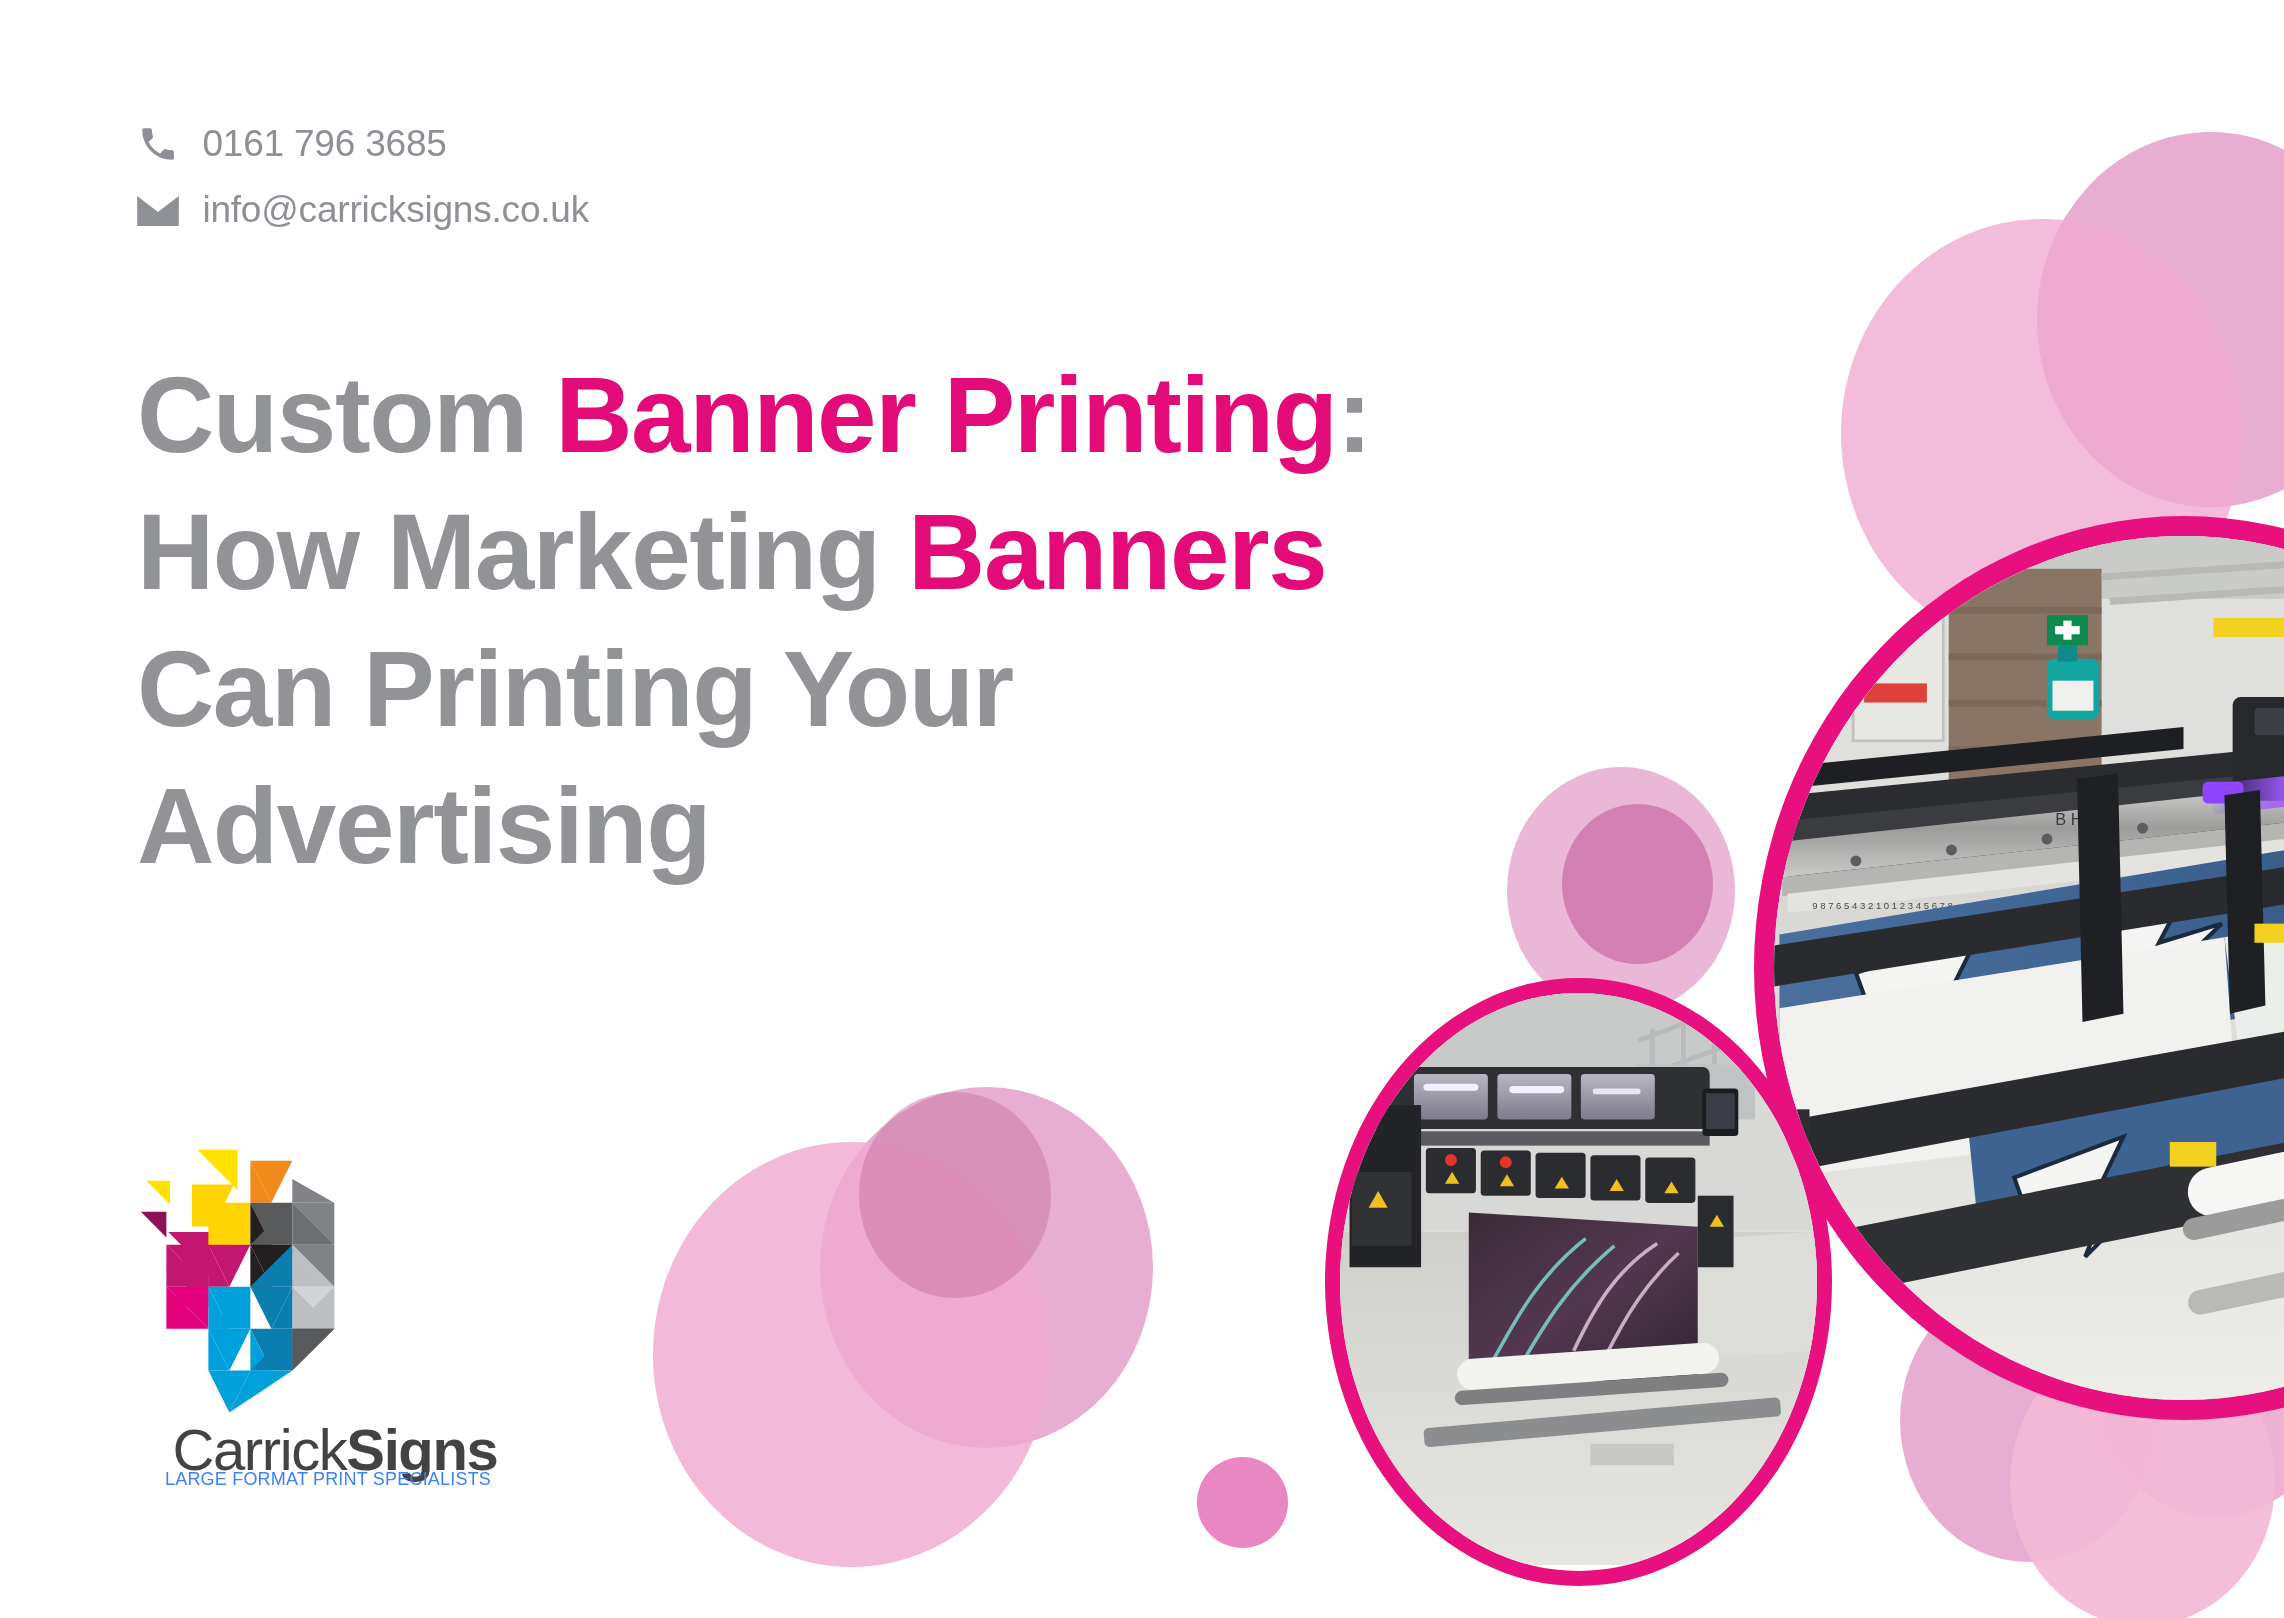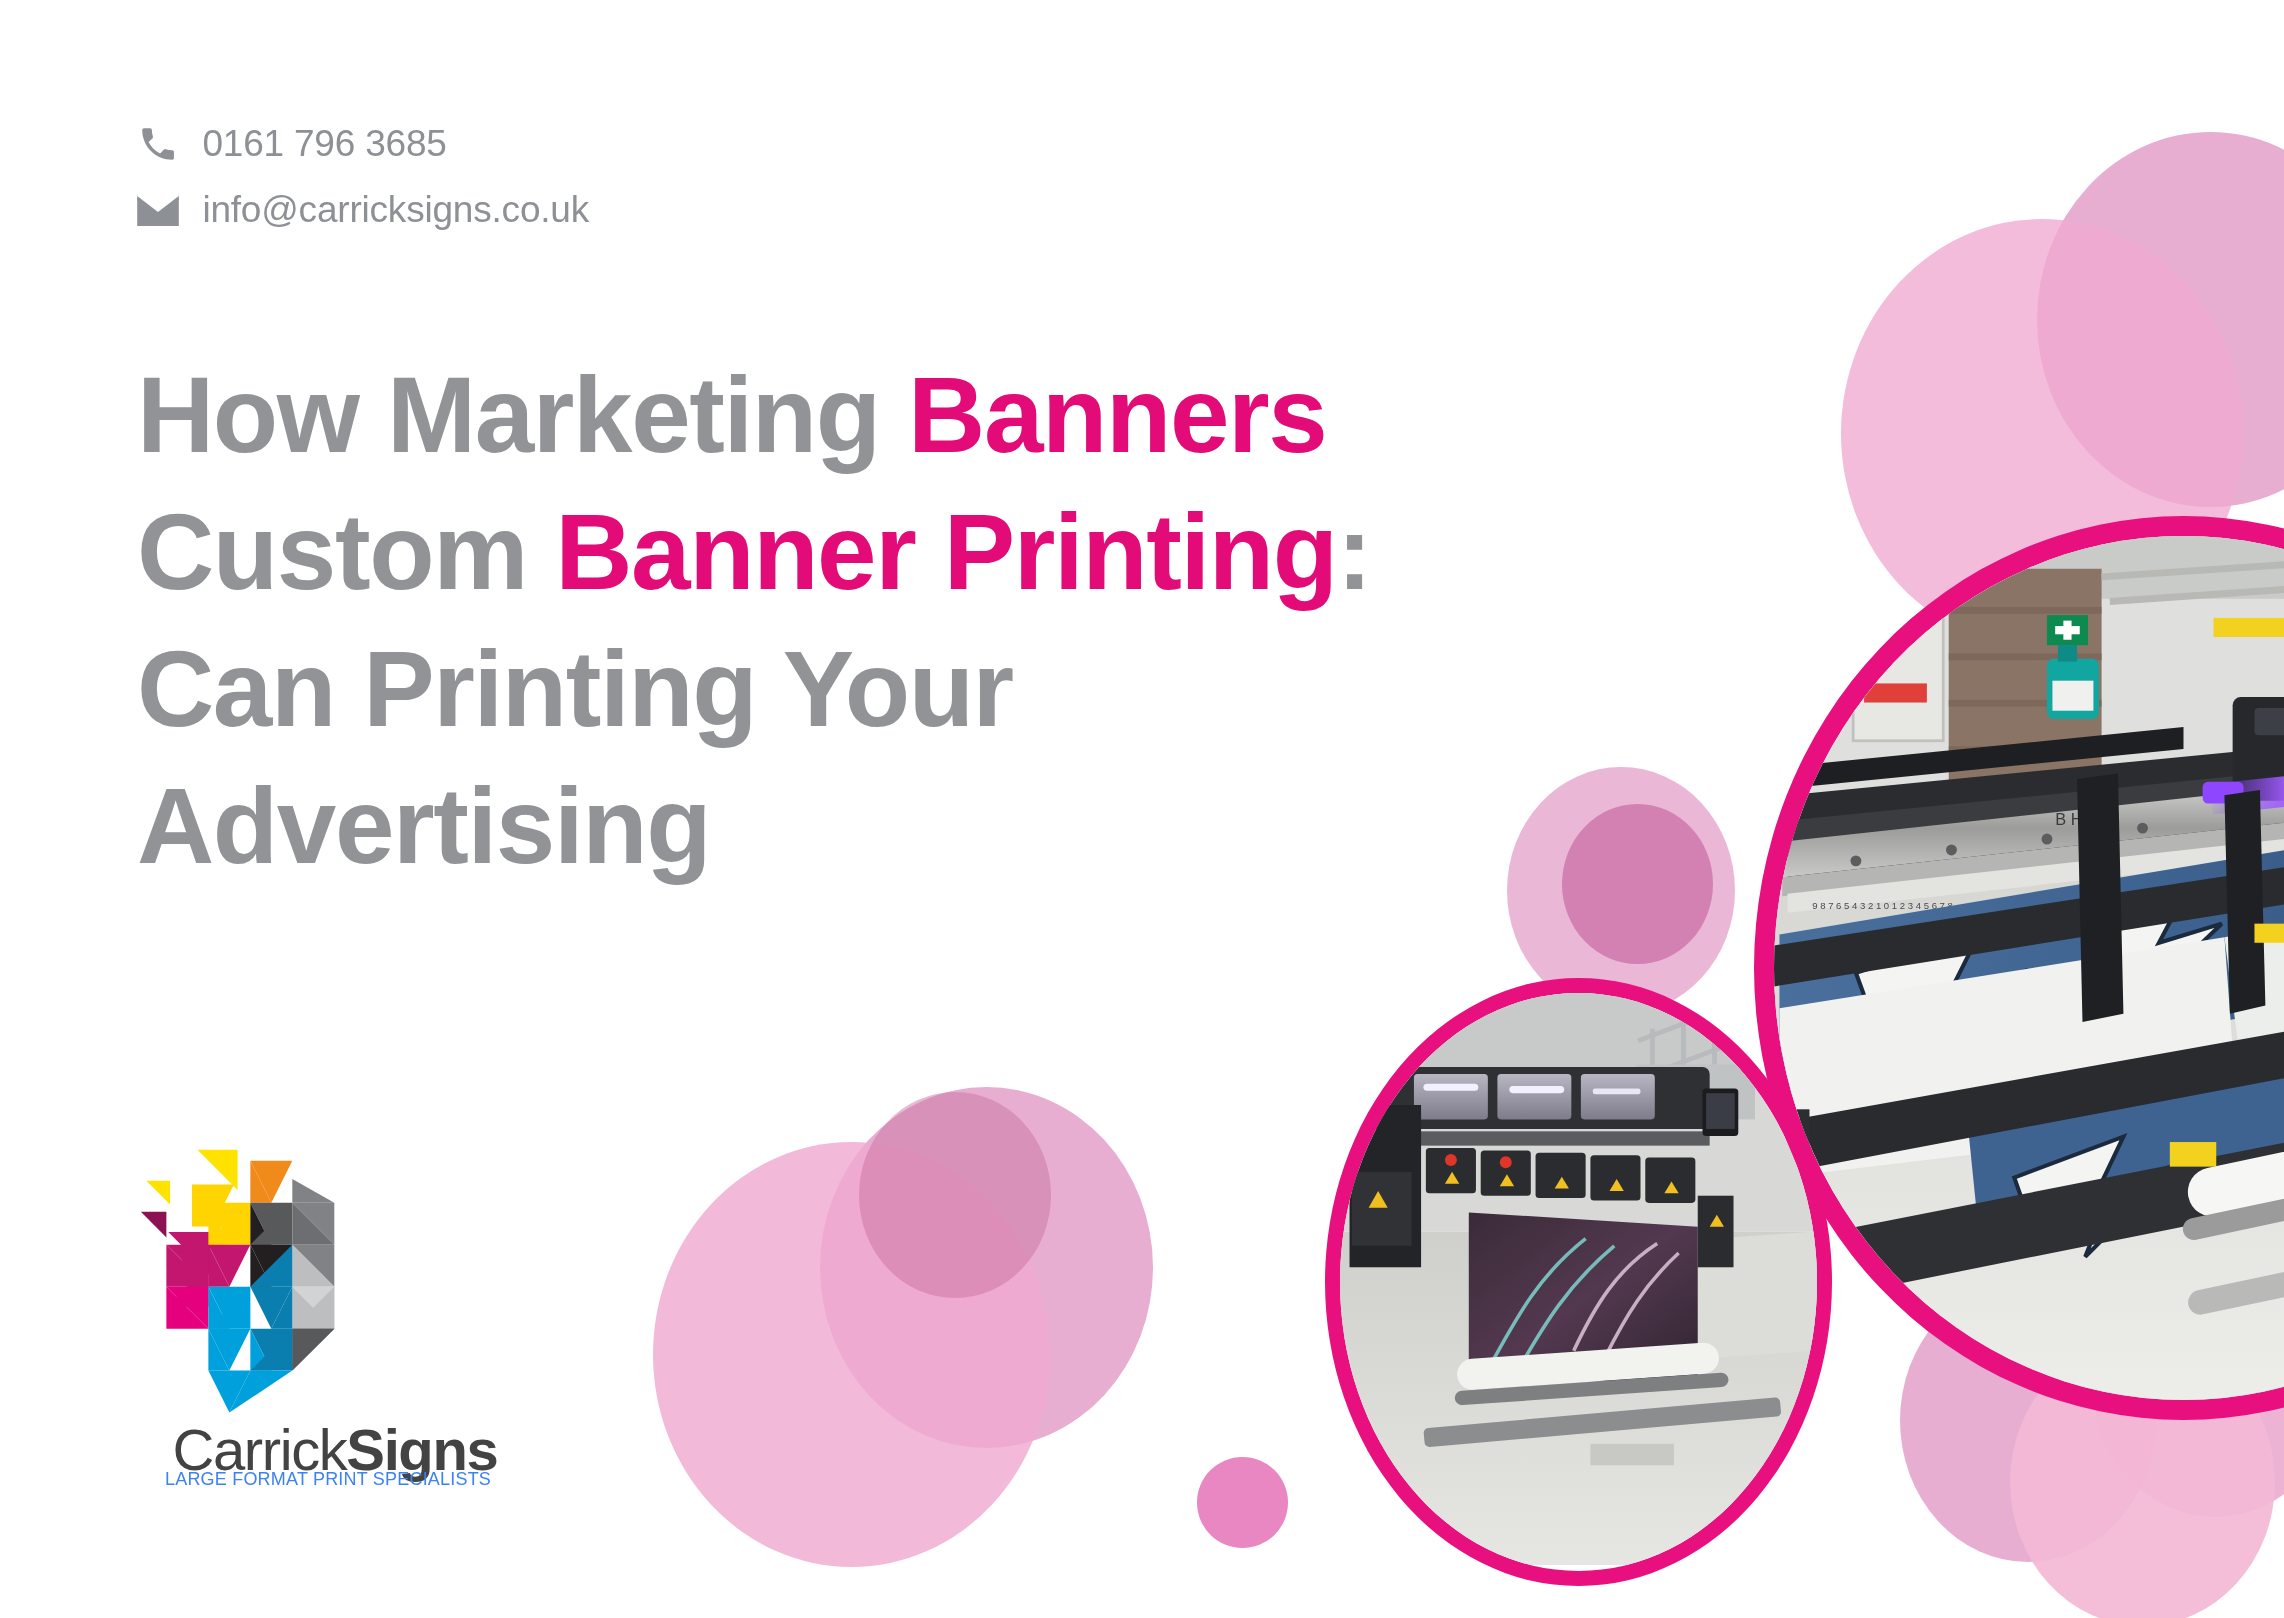--- a/index.html
+++ b/index.html
@@ -178,22 +178,22 @@
           <path fill="#ffffff" d="M0 0h26v1.3L13 11.2 0 1.3z"></path>
           <path fill="#8d9095" d="M0 2.6 13 12.4 26 2.6V3.6L13 13.5 0 3.6z"></path>
         </svg>
       </span>
       <span class="contact-txt">info@carricksigns.co.uk</span>
     </div>
 
   </div>
 
   <div id="headline">
+    <div class="hl-line"><span class="hl-gray">Custom </span><span class="hl-pink">Banner Printing</span><span class="hl-gray">:</span></div>
     <div class="hl-line"><span class="hl-gray">How Marketing </span><span class="hl-pink">Banners</span></div>
-    <div class="hl-line"><span class="hl-gray">Custom </span><span class="hl-pink">Banner Printing</span><span class="hl-gray">:</span></div>
     <div class="hl-line hl-gray">Can Printing Your</div>
     <div class="hl-line hl-gray">Advertising</div>
   </div>
 
   <div id="logo">
 
     <svg id="logo-mark" viewBox="0 0 280 320">
 
       <polygon points="22,48 48,48 48,74" fill="#ffe200"></polygon>
       <polygon points="78,14 122,14 122,58" fill="#ffe200"></polygon>

